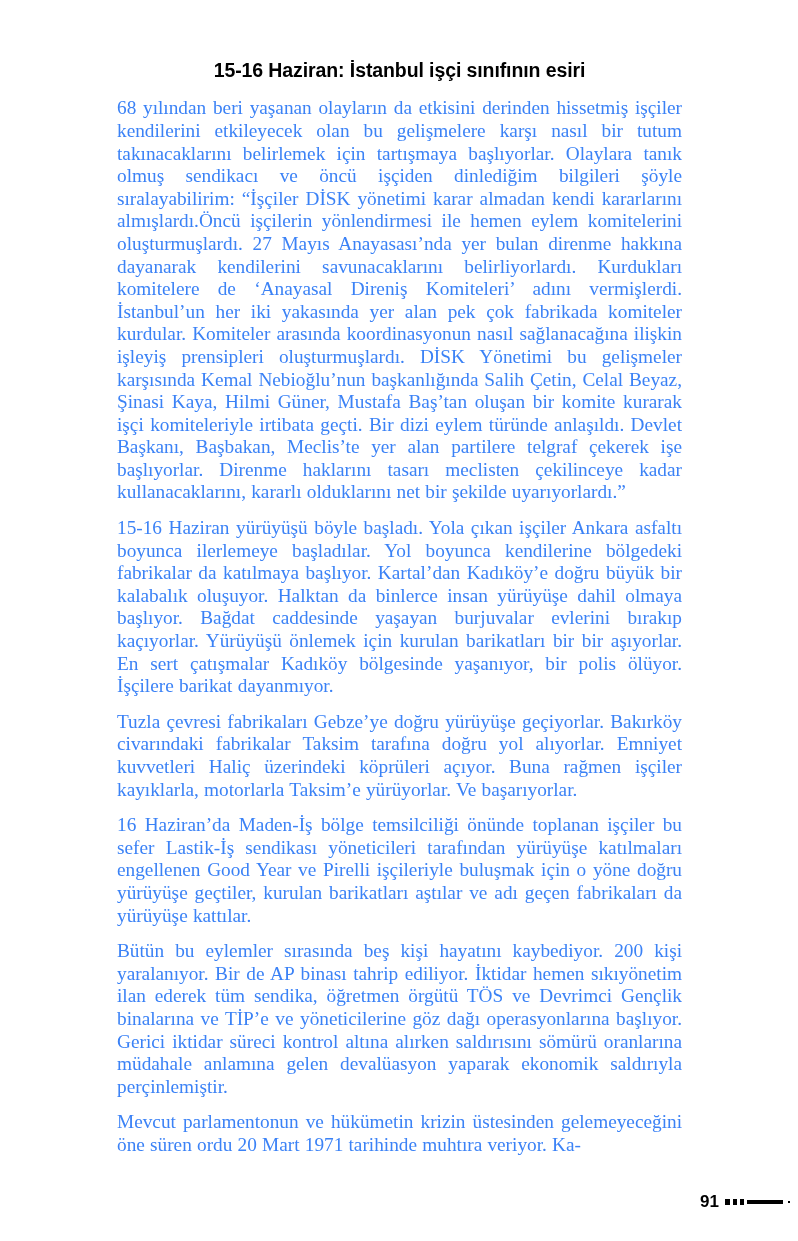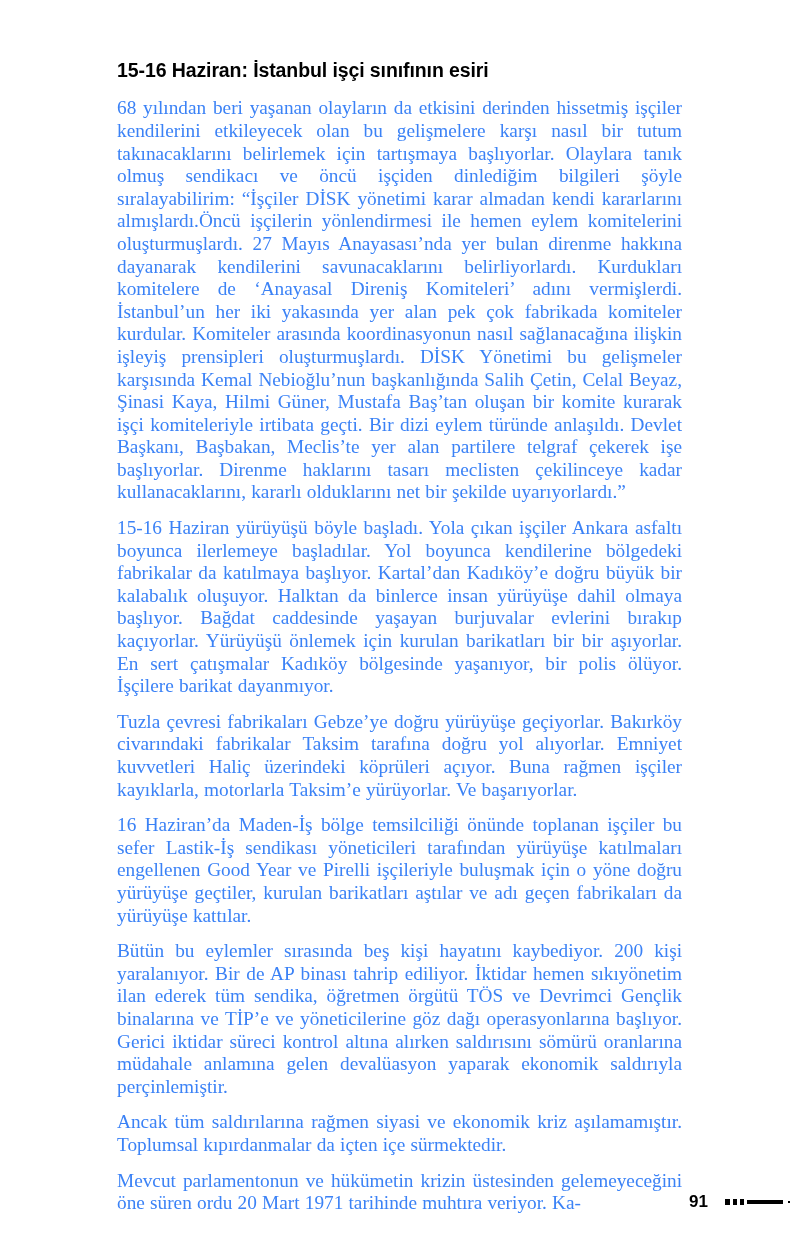--- a/index.html
+++ b/index.html
@@ -27,20 +27,21 @@
   }
 
   .page-heading {
     font-family: "Liberation Sans", "DejaVu Sans", sans-serif;
     font-weight: bold;
     font-size: 19.5px;
     line-height: 1.25;
     letter-spacing: -0.1px;
     margin: 0 0 15px 0;
     color: #000000;
+    text-align: center;
   }
 
   .para {
     font-family: "Liberation Serif", "DejaVu Serif", serif;
     font-size: 19.3px;
     line-height: 22.6px;
     text-align: justify;
     text-justify: inter-word;
     margin: 0 0 13px 0;
     color: #3b82f6;
@@ -53,21 +54,21 @@
     margin-bottom: 0;
   }
 
   
   .footer {
     position: absolute;
     right: 8px;
     bottom: 31px;
     display: flex;
     align-items: center;
-    gap: 17px;
+    gap: 6px;
   }
 
   .page-number {
     font-family: "Liberation Sans", "DejaVu Sans", sans-serif;
     font-weight: bold;
     font-size: 17px;
     line-height: 1;
     color: #000000;
   }
 
@@ -114,21 +115,20 @@
     <p class="para">68 yılından beri yaşanan olayların da etkisini derinden hissetmiş işçiler kendilerini etkileyecek olan bu gelişmelere karşı nasıl bir tutum takınacaklarını belirlemek için tartışmaya başlıyorlar. Olaylara tanık olmuş sendikacı ve öncü işçiden dinlediğim bilgileri şöyle sıralayabilirim: “İşçiler DİSK yönetimi karar almadan kendi kararlarını almışlardı.Öncü işçilerin yönlendirmesi ile hemen eylem komitelerini oluşturmuşlardı. 27 Mayıs Anayasası’nda yer bulan direnme hakkına dayanarak kendilerini savunacaklarını belirliyorlardı. Kurdukları komitelere de ‘Anayasal Direniş Komiteleri’ adını vermişlerdi. İstanbul’un her iki yakasında yer alan pek çok fabrikada komiteler kurdular. Komiteler arasında koordinasyonun nasıl sağlanacağına ilişkin işleyiş prensipleri oluşturmuşlardı. DİSK Yönetimi bu gelişmeler karşısında Kemal Nebioğlu’nun başkanlığında Salih Çetin, Celal Beyaz, Şinasi Kaya, Hilmi Güner, Mustafa Baş’tan oluşan bir komite kurarak işçi komiteleriyle irtibata geçti. Bir dizi eylem türünde anlaşıldı. Devlet Başkanı, Başbakan, Meclis’te yer alan partilere telgraf çekerek işe başlıyorlar. Direnme haklarını tasarı meclisten çekilinceye kadar kullanacaklarını, kararlı olduklarını net bir şekilde uyarıyorlardı.”</p>
 
     <p class="para">15-16 Haziran yürüyüşü böyle başladı. Yola çıkan işçiler Ankara asfaltı boyunca ilerlemeye başladılar. Yol boyunca kendilerine bölgedeki fabrikalar da katılmaya başlıyor. Kartal’dan Kadıköy’e doğru büyük bir kalabalık oluşuyor. Halktan da binlerce insan yürüyüşe dahil olmaya başlıyor. Bağdat caddesinde yaşayan burjuvalar evlerini bırakıp kaçıyorlar. Yürüyüşü önlemek için kurulan barikatları bir bir aşıyorlar. En sert çatışmalar Kadıköy bölgesinde yaşanıyor, bir polis ölüyor. İşçilere barikat dayanmıyor.</p>
 
     <p class="para">Tuzla çevresi fabrikaları Gebze’ye doğru yürüyüşe geçiyorlar. Bakırköy civarındaki fabrikalar Taksim tarafına doğru yol alıyorlar. Emniyet kuvvetleri Haliç üzerindeki köprüleri açıyor. Buna rağmen işçiler kayıklarla, motorlarla Taksim’e yürüyorlar. Ve başarıyorlar.</p>
 
     <p class="para">16 Haziran’da Maden-İş bölge temsilciliği önünde toplanan işçiler bu sefer Lastik-İş sendikası yöneticileri tarafından yürüyüşe katılmaları engellenen Good Year ve Pirelli işçileriyle buluşmak için o yöne doğru yürüyüşe geçtiler, kurulan barikatları aştılar ve adı geçen fabrikaları da yürüyüşe kattılar.</p>
 
     <p class="para">Bütün bu eylemler sırasında beş kişi hayatını kaybediyor. 200 kişi yaralanıyor. Bir de AP binası tahrip ediliyor. İktidar hemen sıkıyönetim ilan ederek tüm sendika, öğretmen örgütü TÖS ve Devrimci Gençlik binalarına ve TİP’e ve yöneticilerine göz dağı operasyonlarına başlıyor. Gerici iktidar süreci kontrol altına alırken saldırısını sömürü oranlarına müdahale anlamına gelen devalüasyon yaparak ekonomik saldırıyla perçinlemiştir.</p>
 
-    <p class="para">Ancak tüm saldırılarına rağmen siyasi ve ekonomik kriz aşılamamıştır. Toplumsal kıpırdanmalar da içten içe sürmektedir.</p>
 
     <p class="para">Mevcut parlamentonun ve hükümetin krizin üstesinden gelemeyeceğini öne süren ordu 20 Mart 1971 tarihinde muhtıra veriyor. Ka-</p>
 
   </div>
 
   <div class="footer">
     <span class="page-number">91</span>
     <span class="ornament">
       <span class="orn-sq"></span>
       <span class="orn-sq small"></span>

